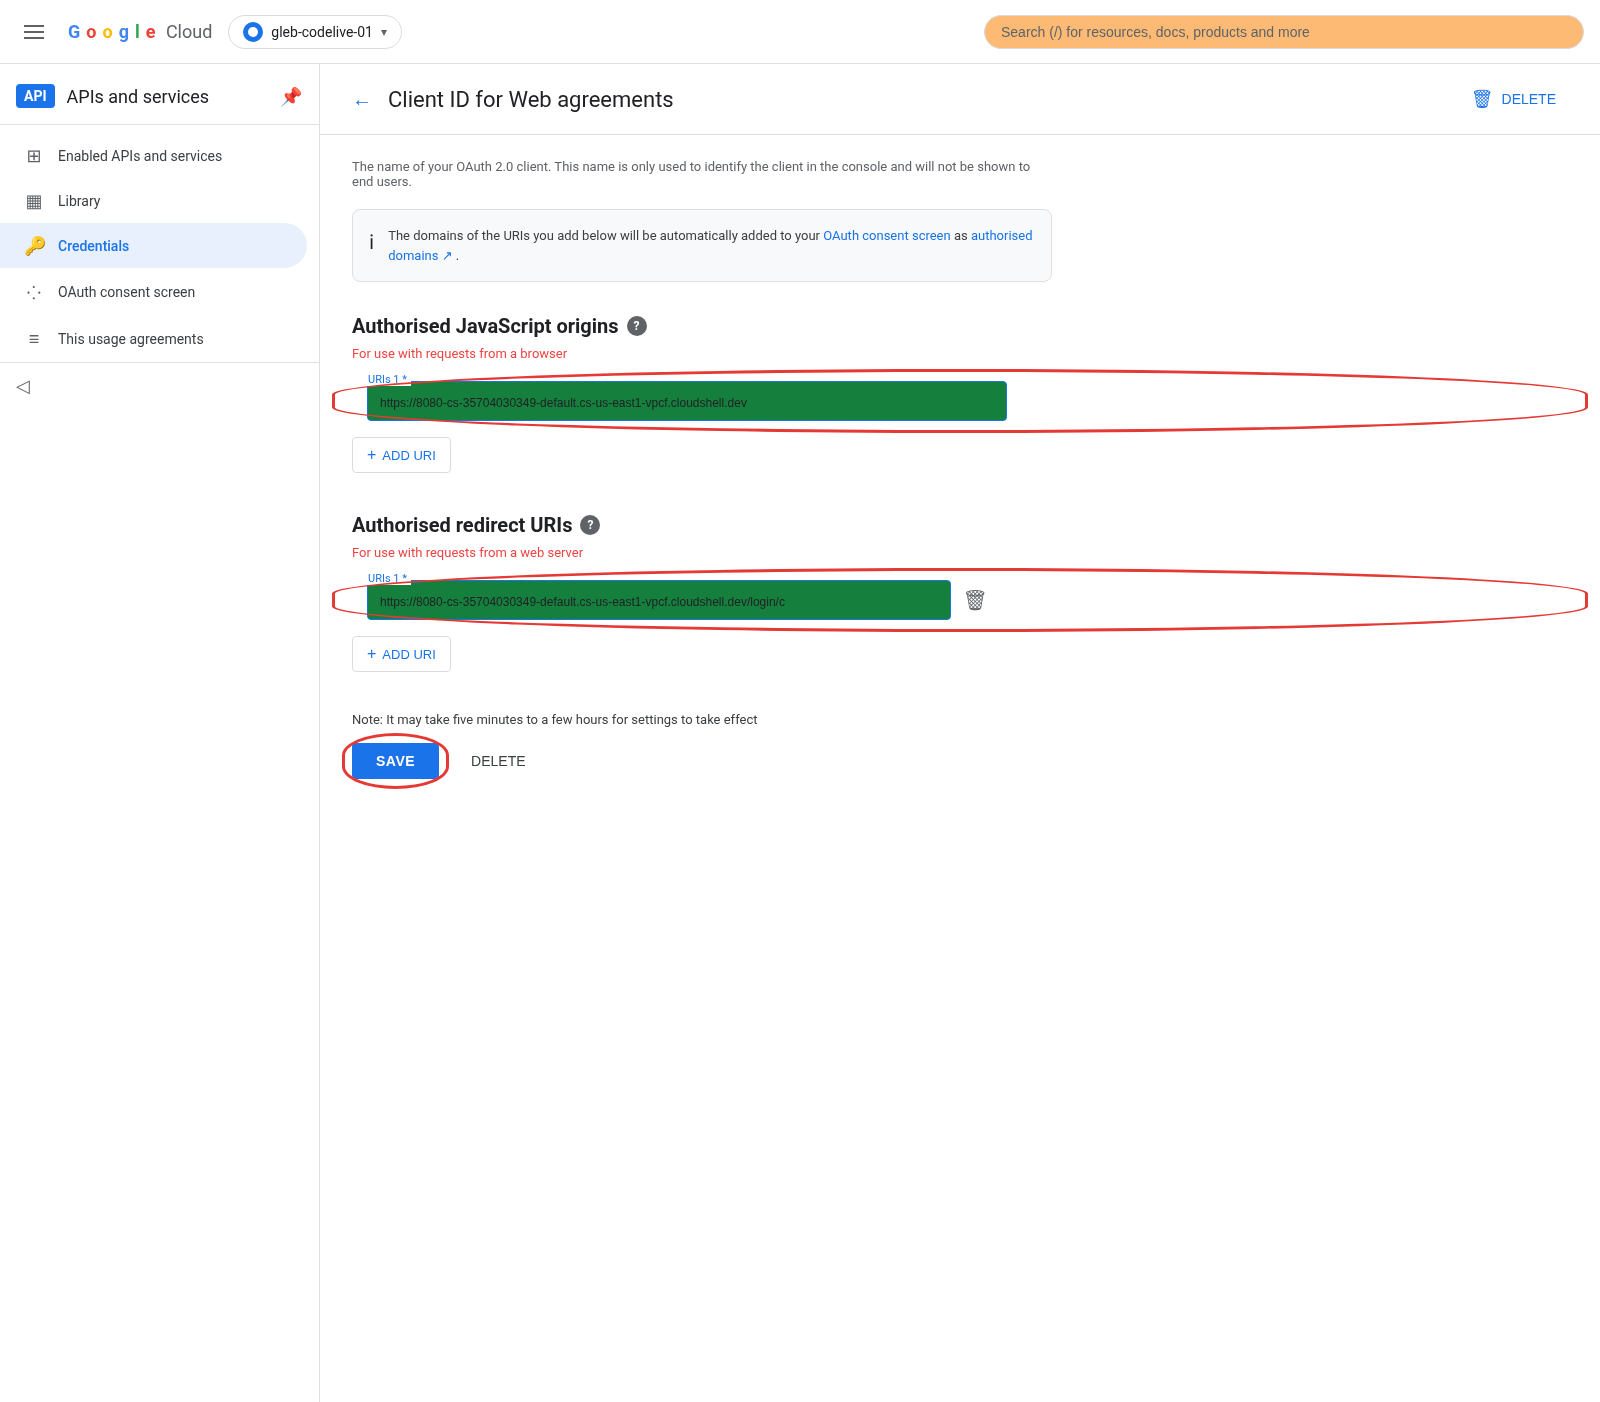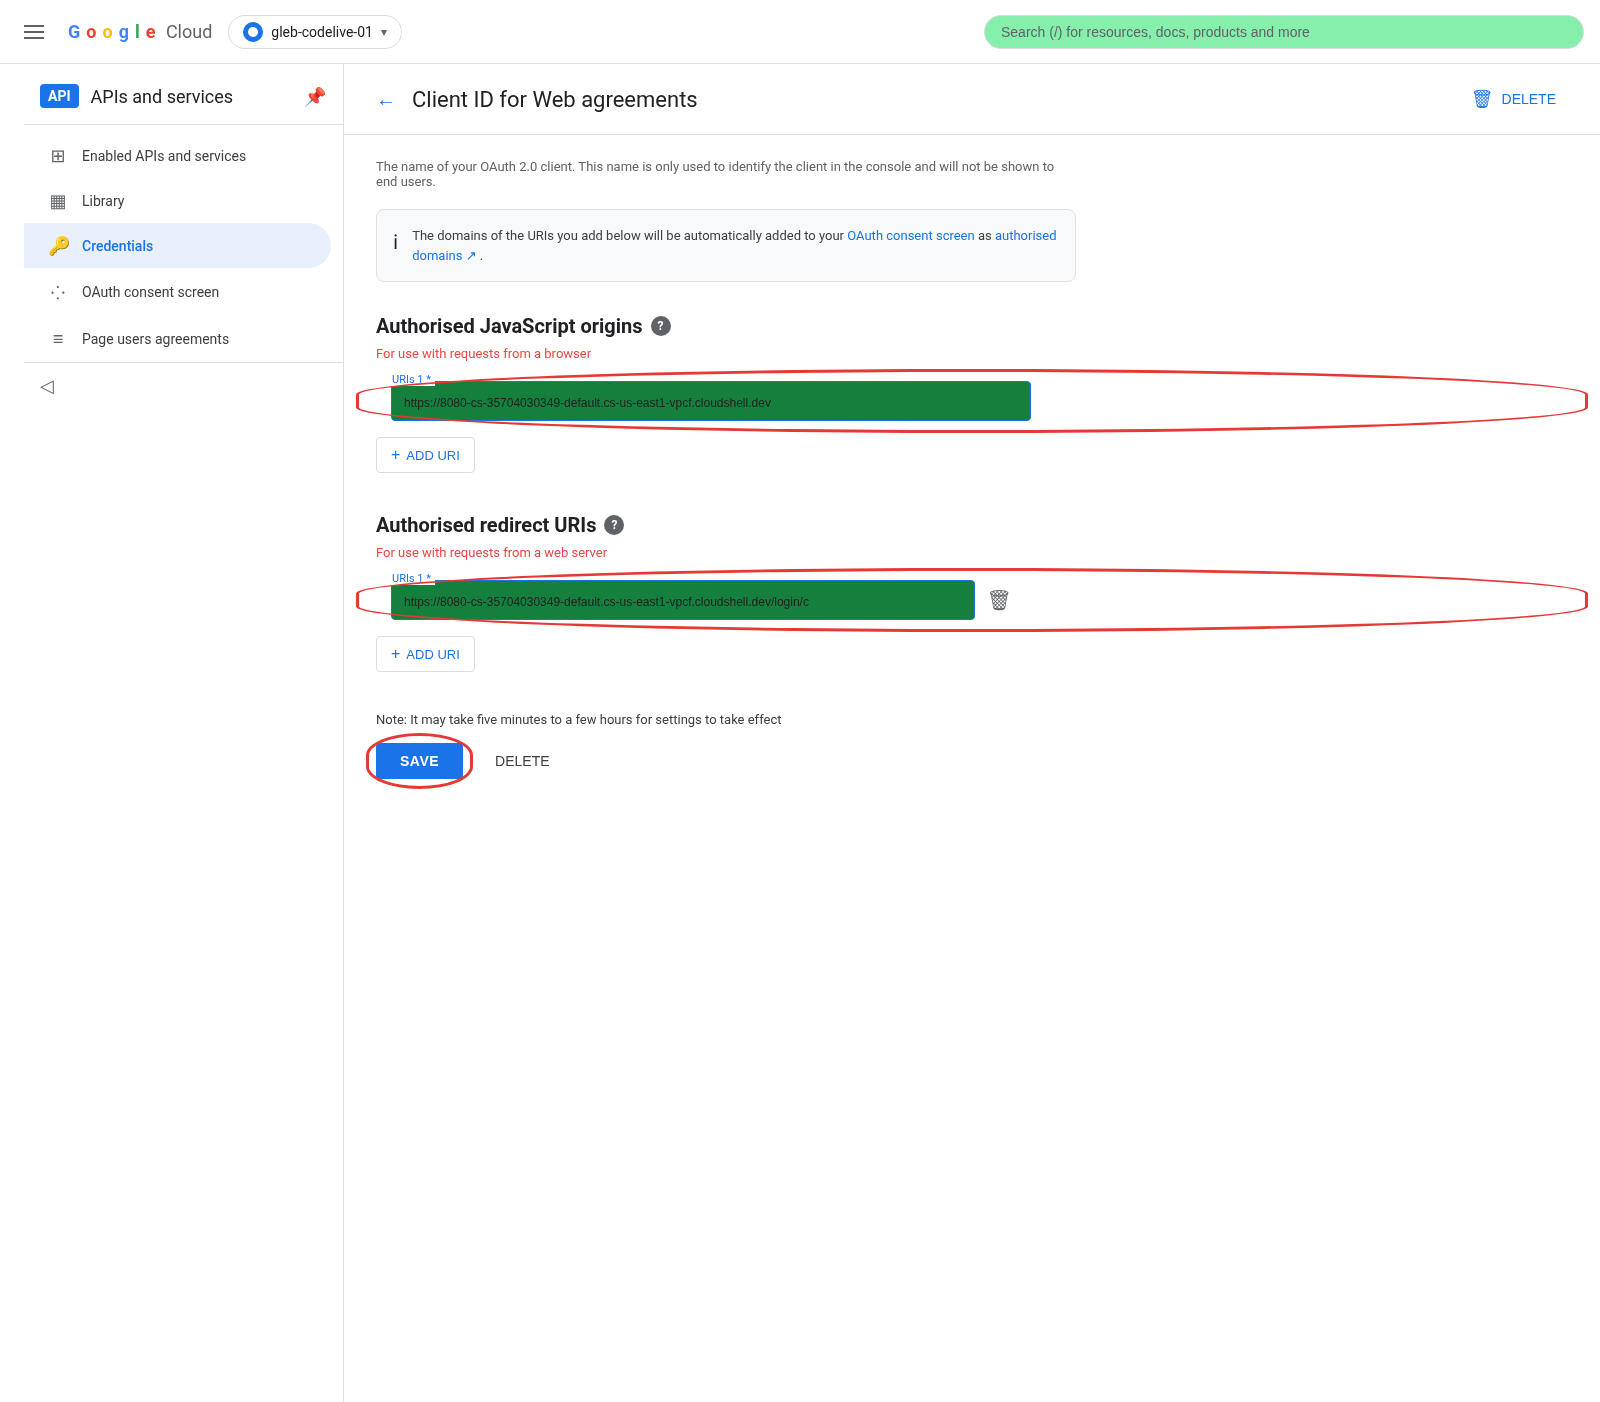--- a/index.html
+++ b/index.html
@@ -26,26 +26,26 @@
       padding: 6px 14px; cursor: pointer; font-size: 14px;
     }
     .project-dot { width: 20px; height: 20px; border-radius: 50%; background: #1a73e8; display: flex; align-items: center; justify-content: center; }
     .project-dot-inner { width: 10px; height: 10px; border-radius: 50%; background: #fff; }
     .project-name { font-size: 14px; color: #202124; }
     .dropdown-arrow { color: #5f6368; font-size: 12px; }
     .search-bar {
       flex: 1; display: flex; align-items: center;
       border: 1px solid #dadce0; border-radius: 24px;
       padding: 8px 16px; max-width: 600px; margin-left: auto;
-      background: #86efac;
+      background: #fdba74;
     }
     .search-bar input { border: none; background: transparent; font-size: 14px; color: #5f6368; outline: none; width: 100%; }
 
     
-    .layout { display: flex; height: calc(100vh - 64px); overflow: hidden; padding-left: 24px; }
+    .layout { display: flex; height: calc(100vh - 64px); overflow: hidden; }
 
     
     .sidebar {
       width: 320px; min-width: 320px; border-right: 1px solid #e0e0e0;
       overflow-y: auto; padding-top: 8px; background: #fff;
     }
     .sidebar-header {
       display: flex; align-items: center; gap: 12px;
       padding: 12px 16px 16px; border-bottom: 1px solid #e0e0e0; margin-bottom: 8px;
     }
@@ -232,21 +232,21 @@
     <div class="sidebar-item active">
       <span class="sidebar-item-icon">🔑</span>
       <span class="sidebar-item-label">Credentials</span>
     </div>
     <div class="sidebar-item">
       <span class="sidebar-item-icon">⁘</span>
       <span class="sidebar-item-label">OAuth consent screen</span>
     </div>
     <div class="sidebar-item">
       <span class="sidebar-item-icon">≡</span>
-      <span class="sidebar-item-label">Page users agreements</span>
+      <span class="sidebar-item-label">This usage agreements</span>
     </div>
 
     <div class="sidebar-collapse">
       <span>◁</span>
     </div>
   </aside>
 
   <main class="main-content">
 
     <div class="page-header">

